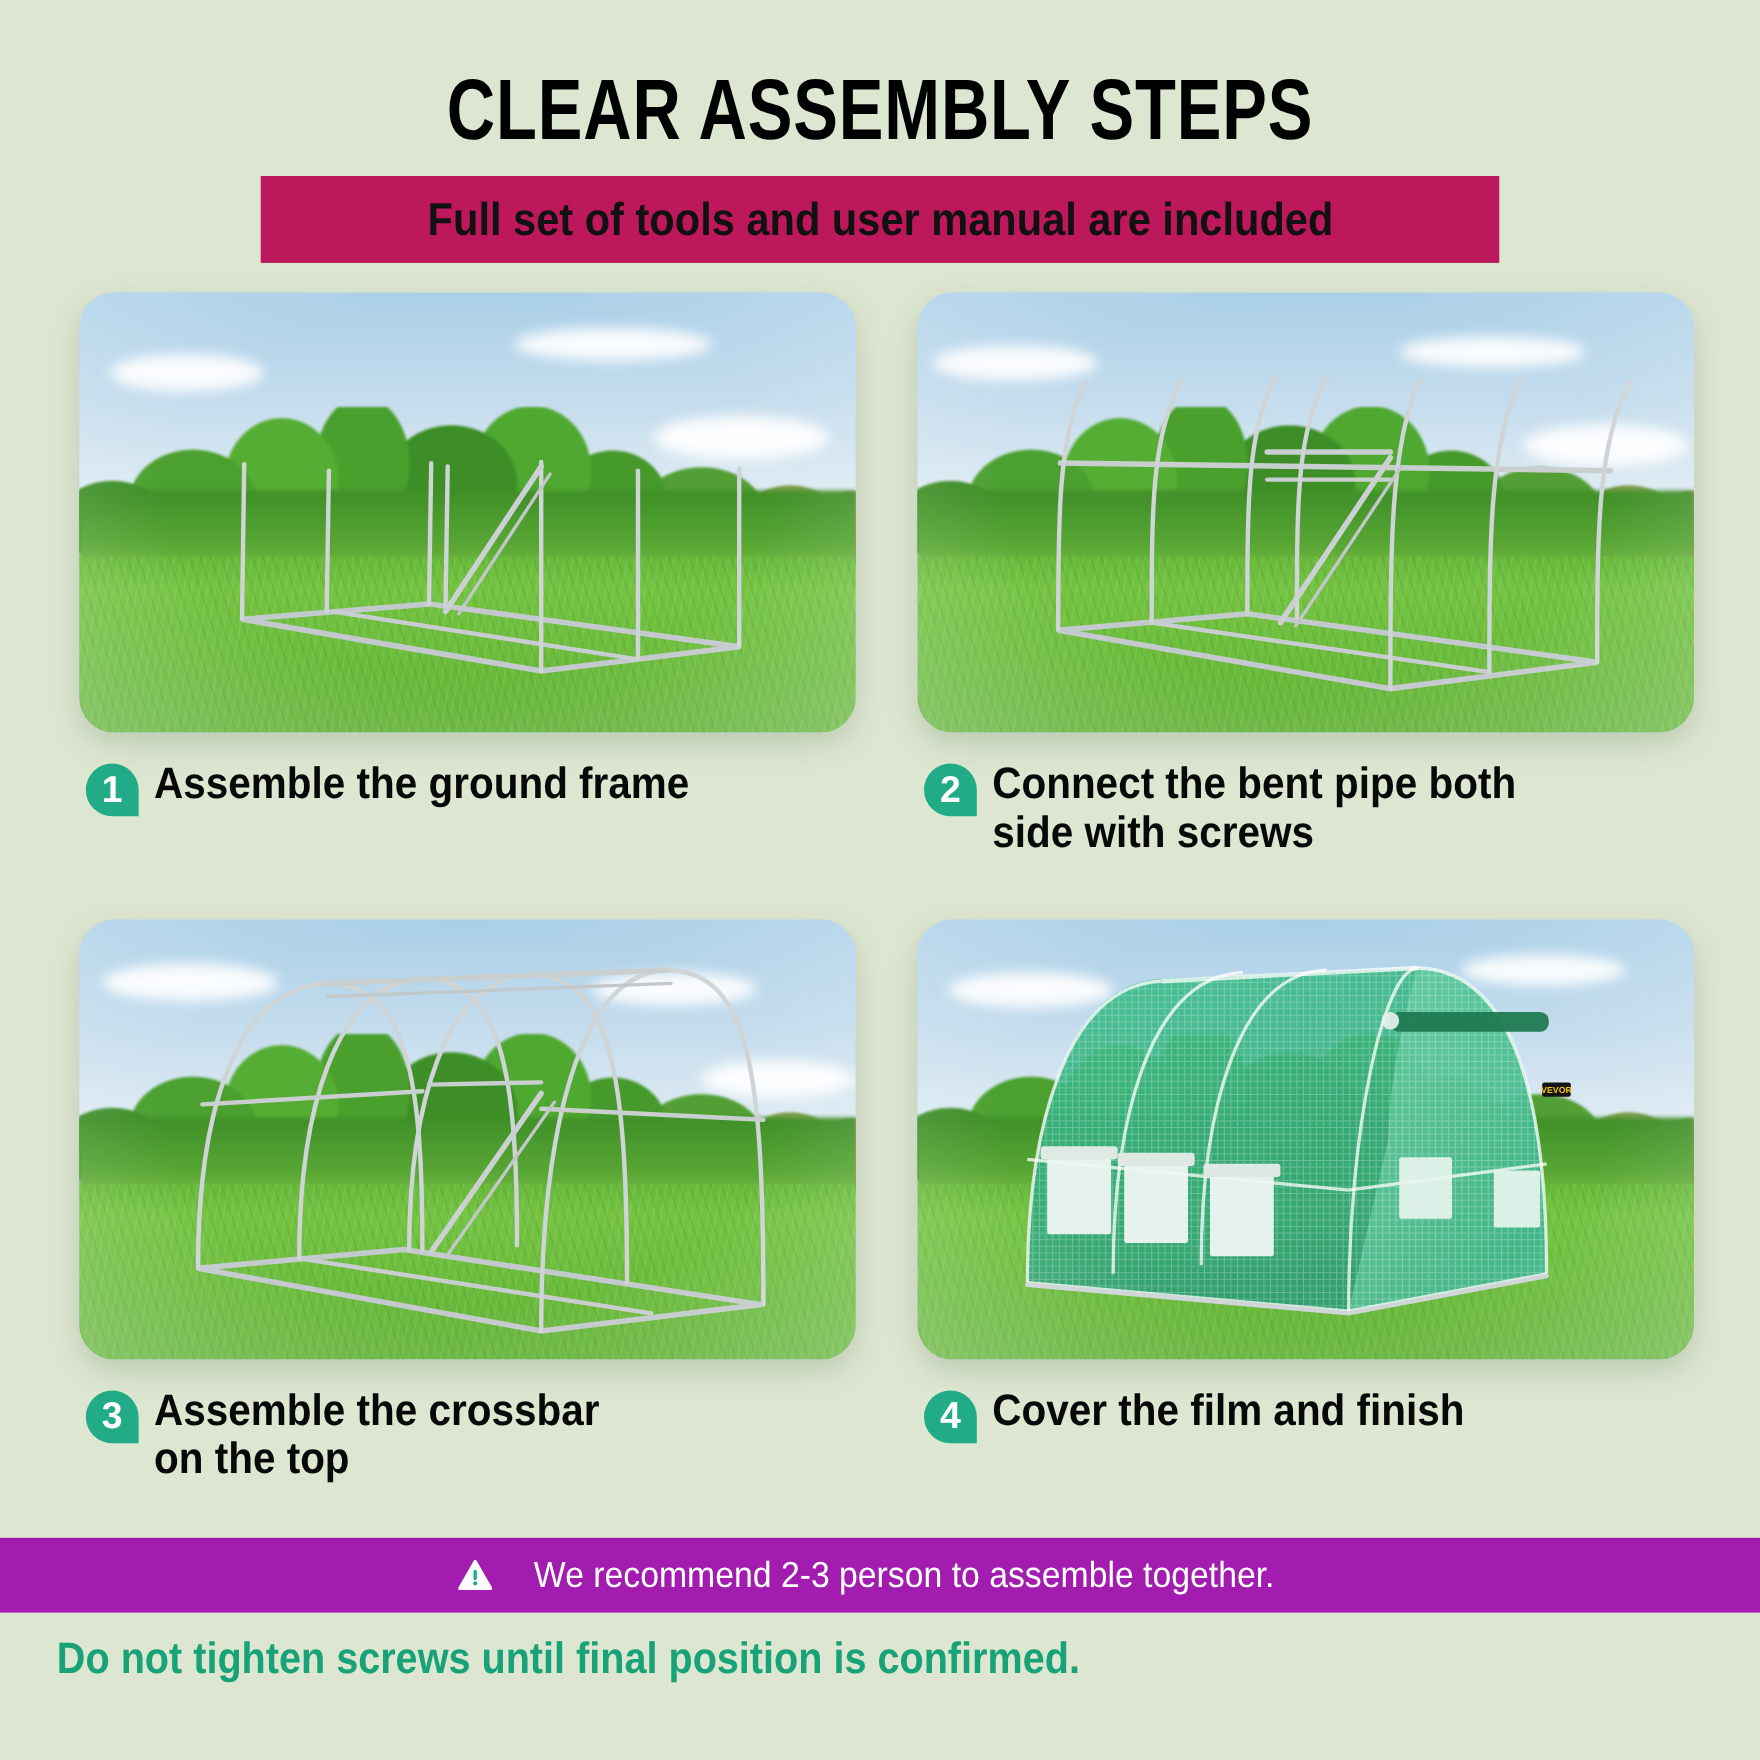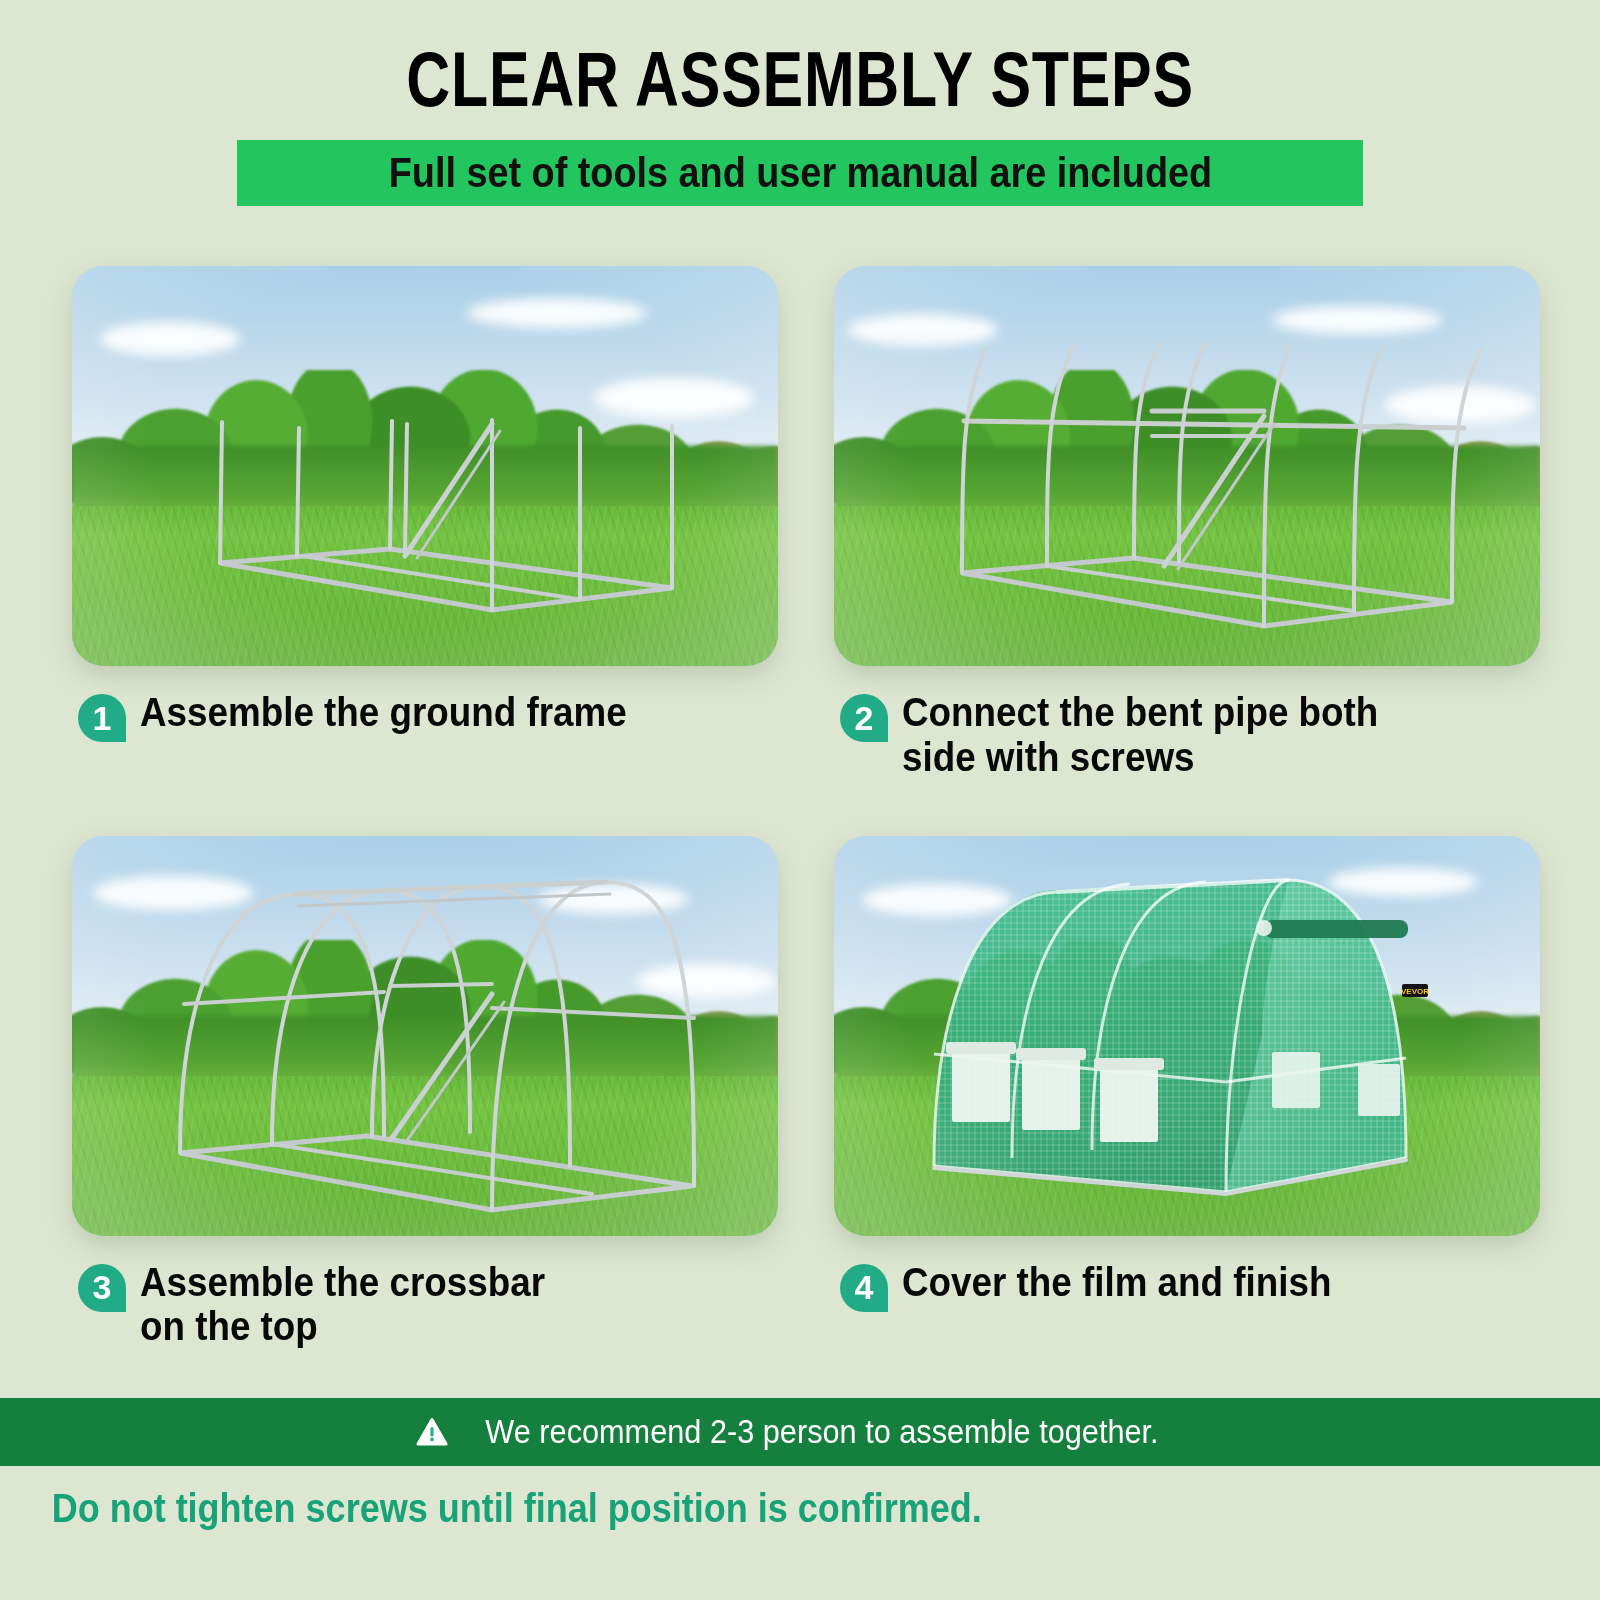--- a/index.html
+++ b/index.html
@@ -5,36 +5,36 @@
   * { margin:0; padding:0; box-sizing:border-box; }
   html,body { width:1600px; height:1600px; }
   body {
     background:#dde6d1;
     font-family:"Liberation Sans", sans-serif;
     overflow:hidden;
     position:relative;
   }
 
   
-  .header { width:1600px; padding-top:40px; text-align:center; }
+  .header { width:1600px; padding-top:60px; text-align:center; }
   .main-title {
     font-size:78px;
     font-weight:bold;
     letter-spacing:1px;
     color:#000;
     line-height:1.0;
     transform:scaleX(0.78);
     transform-origin:center center;
     white-space:nowrap;
   }
   .subtitle-banner {
     width:1126px;
-    height:66px;
+    height:79px;
     margin:22px auto 0 auto;
-    background:#22c55e;
+    background:#be185d;
     display:flex;
     align-items:center;
     justify-content:center;
   }
   .subtitle-text {
     font-size:42px;
     font-weight:bold;
     color:#111;
     white-space:nowrap;
     transform:scaleX(0.90);
@@ -138,21 +138,21 @@
     transform:scaleX(0.92);
     transform-origin:left center;
     white-space:pre-line;
   }
 
   
   .footer-band {
     position:absolute;
     left:0; top:1398px;
     width:1600px; height:68px;
-    background:#15803d;
+    background:#a21caf;
     display:flex; align-items:center; justify-content:center;
   }
   .footer-band-inner { display:flex; align-items:center; gap:12px; }
   .warn-icon { width:32px; height:30px; display:block; }
   .footer-band-text {
     color:#ffffff; font-size:33px; font-weight:normal;
     transform:scaleX(0.93); transform-origin:center center;
     white-space:nowrap;
   }
   .footer-note {

